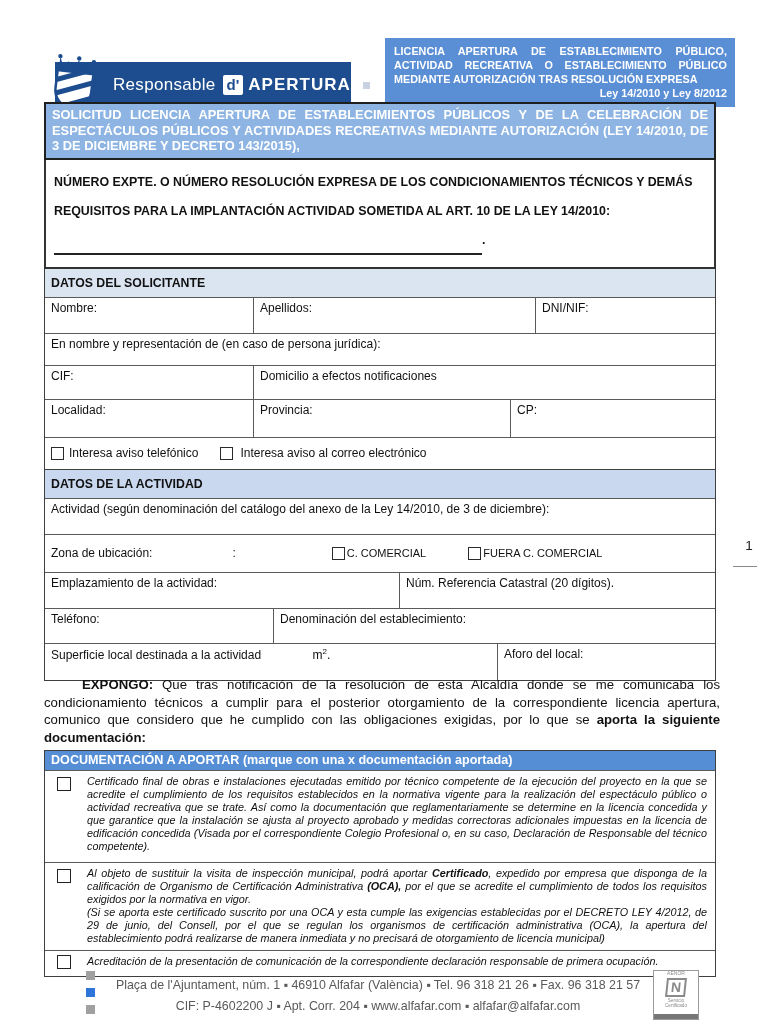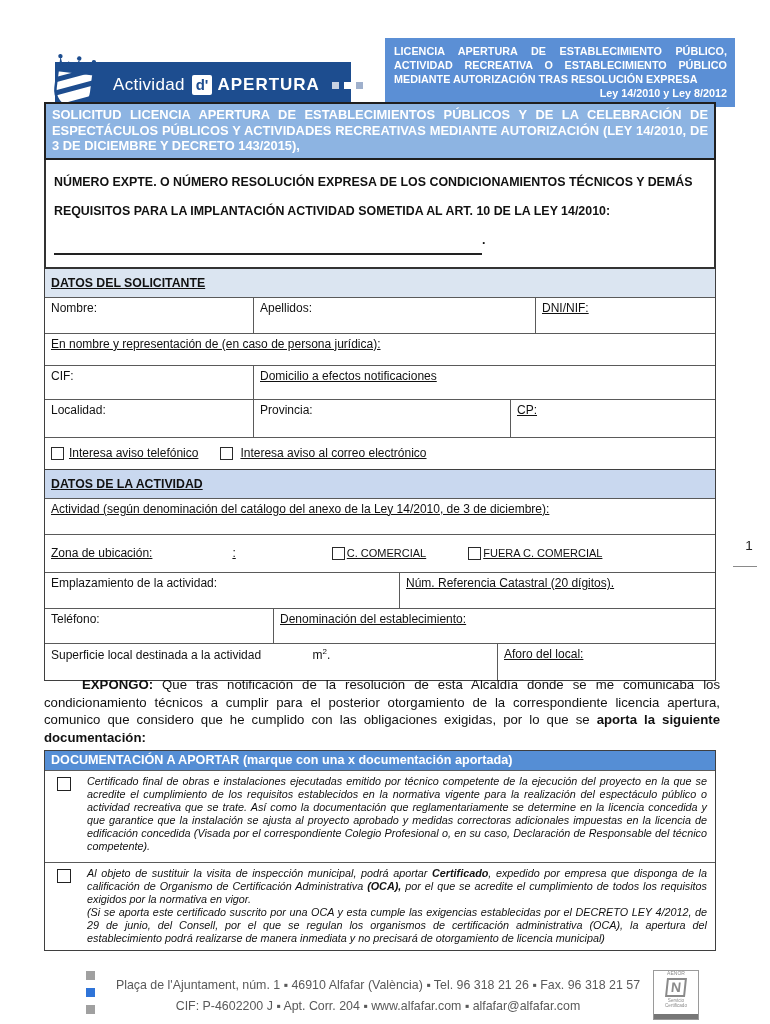--- a/index.html
+++ b/index.html
@@ -33,21 +33,21 @@
   .expte { border:2px solid #333; border-top:none; padding:8px 8px 12px 8px;
     font-weight:bold; font-size:12.4px; line-height:29px; background:#fff; }
   .fill-line { display:inline-block; width:428px; height:14px; border-bottom:2px solid #222;
     vertical-align:bottom; }
   .fill-dot { font-weight:bold; }
 
   .tbl { border:1.5px solid #3f3f3f; border-top:none; background:#fff; }
   .tbl .row { display:flex; border-top:1px solid #5a5a5a; }
   .tbl .row:first-child { border-top:none; }
   .cell { border-right:1px solid #5a5a5a; padding:3px 6px; font-size:12px; }
-  .cell:last-child { border-right:none;text-decoration:underline; }
+  .cell:last-child { border-right:none; }
   .band { font-weight:bold; font-size:12.3px; padding:7px 6px; }
   .band-light { background:#dbe5f1; }
   .band-mid { background:#c9d8ef; }
 
   .chk { display:inline-block; width:13px; height:13px; border:1.6px solid #2a2a2a;
     background:#fff; vertical-align:middle; flex:none; }
   .chk-row { display:flex; align-items:center; font-size:12px; }
 
   .zona-row { display:flex; align-items:center; font-size:12px; }
   .sup2 { font-size:8px; vertical-align:super; }
@@ -98,21 +98,21 @@
             <path d="M13 20 h36 v18 q0 14 -18 20 q-18 -6 -18 -20 Z"></path>
           </clipPath>
         <path d="M13 20 h36 v18 q0 14 -18 20 q-18 -6 -18 -20 Z" fill="#ffffff" stroke="#1d4d8f" stroke-width="2.5"></path>
         <g clip-path="url(#shieldclip)" stroke="#1d4d8f" stroke-width="5">
           <line x1="2" y1="34" x2="52" y2="14"></line>
           <line x1="2" y1="48" x2="56" y2="26"></line>
           <line x1="6" y1="62" x2="60" y2="40"></line>
         </g>
       </g>
     </svg>
-    <span class="logo-text">Actividad</span>
+    <span class="logo-text">Responsable</span>
       <span class="d-box">d'</span>
       <span class="alfafar">APERTURA</span>
     <span class="logo-squares">
         <i class="sq1"></i>
         <i class="sq2"></i>
         <i class="sq3"></i>
       </span>
   </div>
 
   <div class="info-box">
@@ -202,20 +202,24 @@
   <div class="doc-tbl">
     <div class="doc-band">DOCUMENTACIÓN A APORTAR (marque con una x documentación aportada)</div>
     <div class="doc-row" style="min-height:92px">
       <div class="doc-chk-cell"><span class="doc-chk"></span></div>
       <div class="doc-text">Certificado final de obras e instalaciones ejecutadas emitido por técnico competente de la ejecución del proyecto en la que se acredite el cumplimiento de los requisitos establecidos en la normativa vigente para la realización del espectáculo público o actividad recreativa que se trate. Así como la documentación que reglamentariamente se determine en la licencia concedida y que garantice que la instalación se ajusta al proyecto aprobado y medidas correctoras adicionales impuestas en la licencia de edificación concedida (Visada por el correspondiente Colegio Profesional o, en su caso, Declaración de Responsable del técnico competente).</div>
     </div>
     <div class="doc-row" style="min-height:82px">
       <div class="doc-chk-cell"><span class="doc-chk"></span></div>
       <div class="doc-text"><span>Al objeto de sustituir la visita de inspección municipal, podrá aportar </span><b>Certificado</b><span>, expedido por empresa que disponga de la calificación de Organismo de Certificación Administrativa </span><b>(OCA),</b><span> por el que se acredite el cumplimiento de todos los requisitos exigidos por la normativa en vigor.</span><br><span> (Si se aporta este certificado suscrito por una OCA y esta cumple las exigencias establecidas por el DECRETO LEY 4/2012, de 29 de junio, del Consell, por el que se regulan los organismos de certificación administrativa (OCA), la apertura del establecimiento podrá realizarse de manera inmediata y no precisará de otorgamiento de licencia municipal)</span></div>
     </div>
+    <div class="doc-row" style="min-height:26px">
+      <div class="doc-chk-cell" style="padding-top:4px"><span class="doc-chk"></span></div>
+      <div class="doc-text">Acreditación de la presentación de comunicación de la correspondiente declaración responsable de primera ocupación.</div>
+    </div>
   </div>
 
   <div class="footer-squares">
       <i class="fsq1"></i>
       <i class="fsq2"></i>
       <i class="fsq3"></i>
     </div>
   <div class="footer-text">
     <div>Plaça de l'Ajuntament, núm. 1 ▪ 46910 Alfafar (València) ▪ Tel. 96 318 21 26 ▪ Fax. 96 318 21 57</div>
     <div>CIF: P-4602200 J ▪ Apt. Corr. 204 ▪ www.alfafar.com ▪ alfafar@alfafar.com</div>

